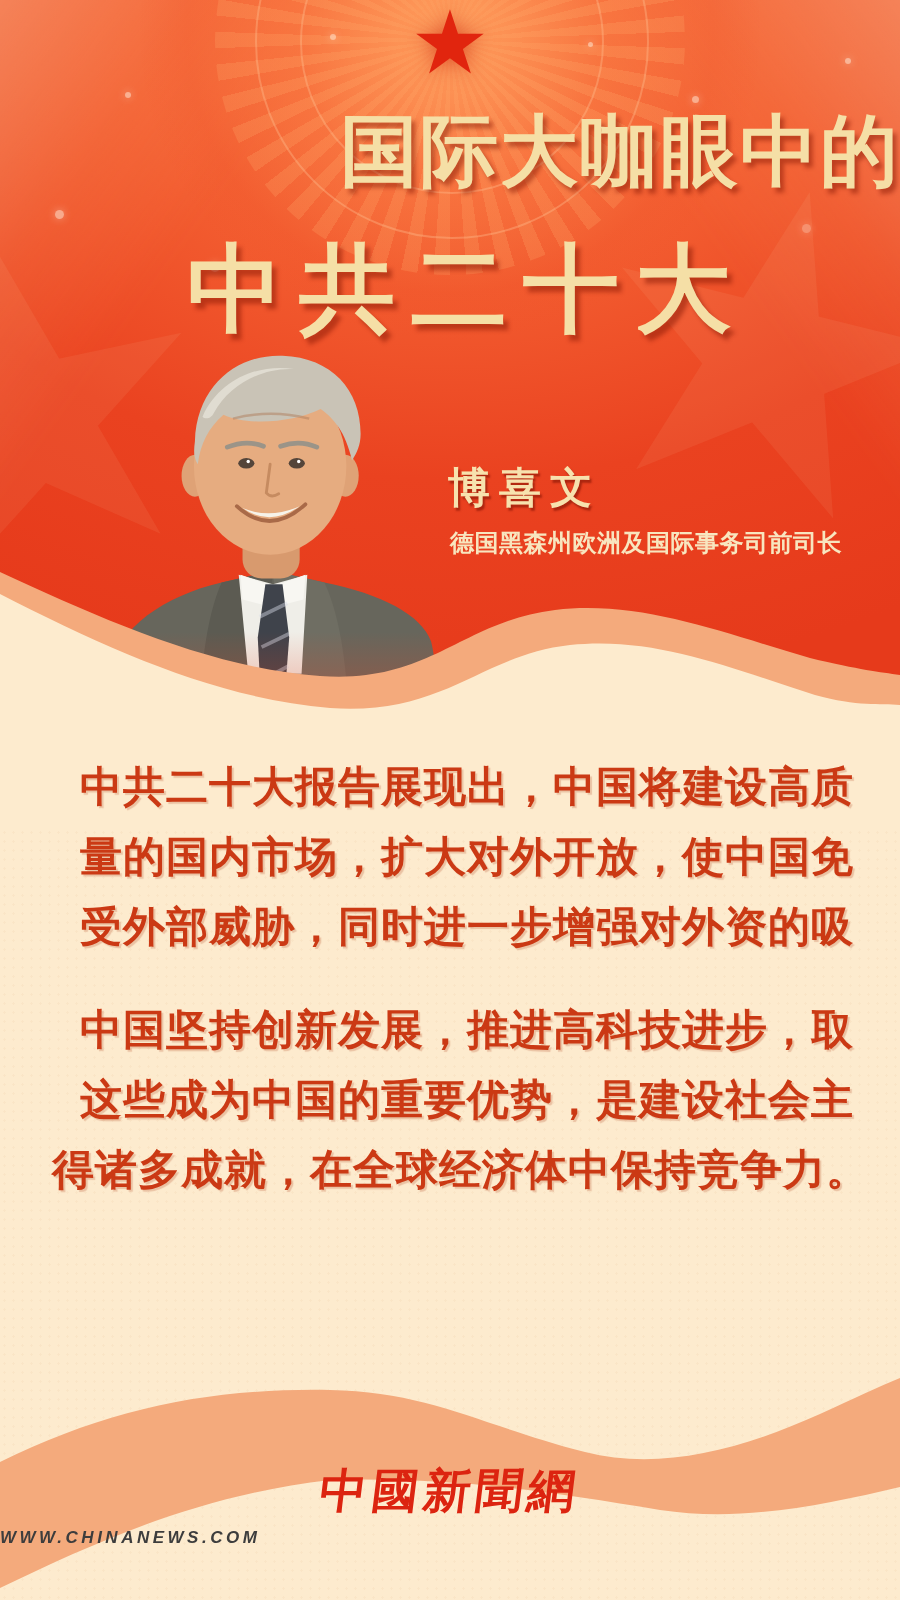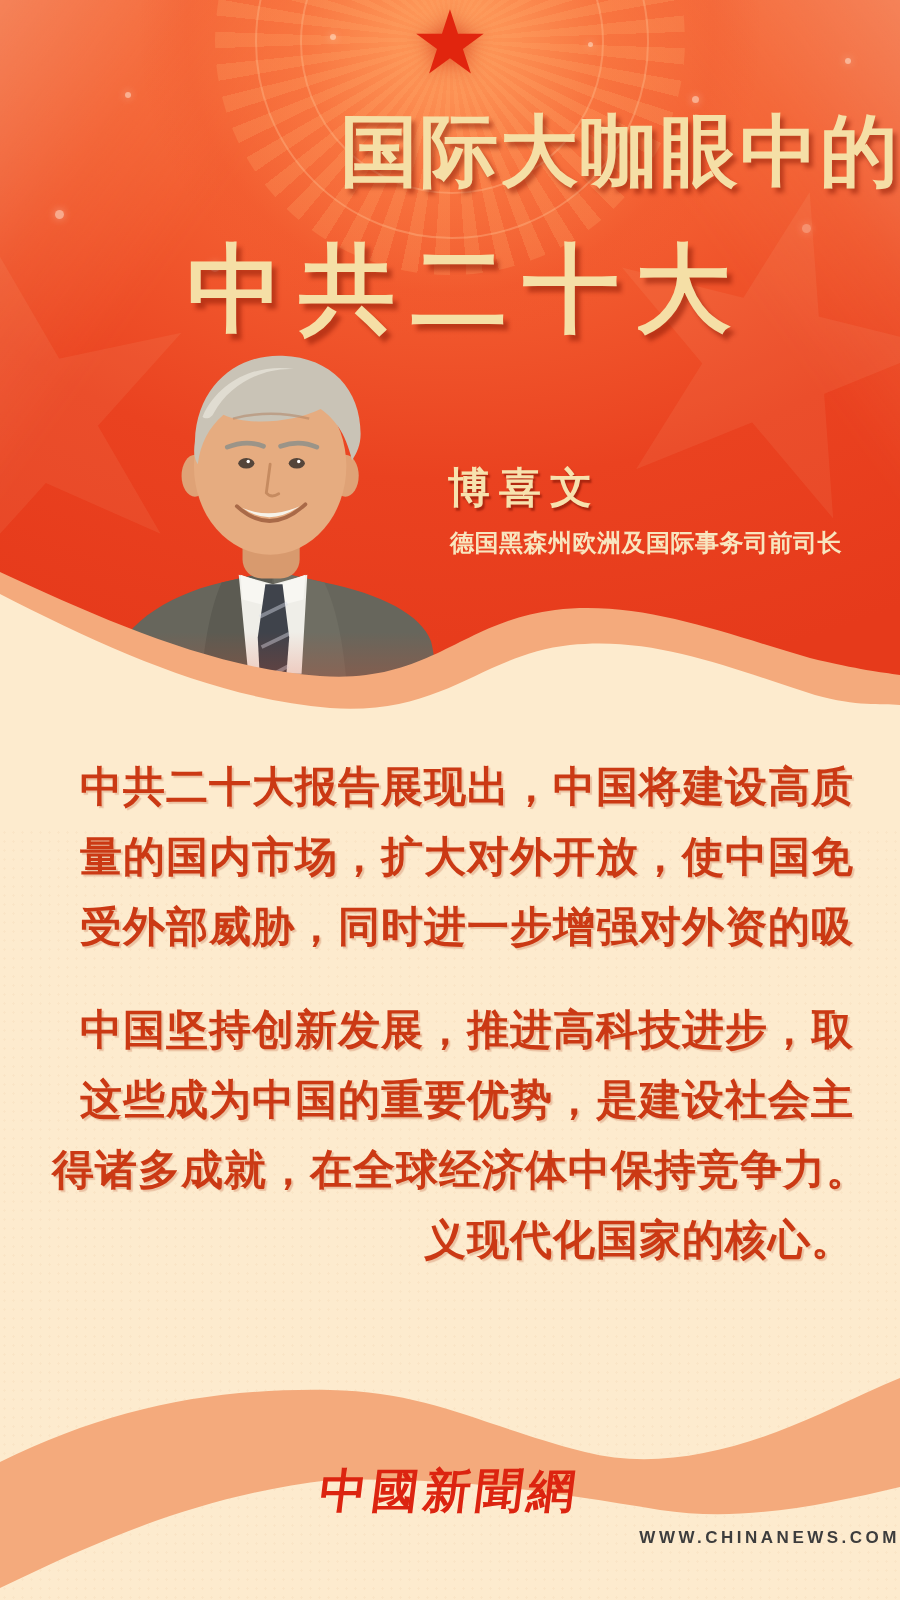--- a/index.html
+++ b/index.html
@@ -54,22 +54,22 @@
   
   .quotes{position:absolute;left:52px;top:752px;width:802px;z-index:4;}
   .qline{font-size:42px;font-weight:900;line-height:70px;letter-spacing:1px;
     color:#cb3914;text-shadow:2px 2px 1px rgba(170,50,15,.22);white-space:nowrap;text-align:right;}
   .quote+.quote{margin-top:33px;}
   
   .wave-bottom{position:absolute;left:0;top:1330px;width:900px;height:270px;z-index:1;display:block;}
   .logo{position:absolute;left:0;top:1460px;width:900px;text-align:center;
     font-size:47px;font-weight:900;letter-spacing:5px;color:#dc2410;
     transform:skewX(-7deg);z-index:4;font-family:"Liberation Serif", serif;}
-  .website{position:absolute;left:0;top:1528px;width:900px;text-align:right;
-    font-size:17px;font-weight:600;letter-spacing:3.5px;color:#3d3d3d;z-index:4;}
+  .website{position:absolute;left:0;top:1528px;width:900px;text-align:left;
+    font-size:17px;font-weight:600;letter-spacing:3.5px;color:#3d3d3d;z-index:4;font-style:italic;}
   
   .texture{position:absolute;left:0;top:0;width:900px;height:1600px;z-index:0;
     background-image:radial-gradient(rgba(215,160,110,.07) 1px, transparent 1.4px);
     background-size:9px 9px;}
 </style>
 </head>
 <body>
 
 <div class="poster">
   <div class="texture"></div>
@@ -161,21 +161,20 @@
   <div class="quotes">
     <div class="quote">
       <div class="qline">中共二十大报告展现出，中国将建设高质</div>
       <div class="qline">量的国内市场，扩大对外开放，使中国免</div>
       <div class="qline">受外部威胁，同时进一步增强对外资的吸</div>
     </div>
     <div class="quote">
       <div class="qline">中国坚持创新发展，推进高科技进步，取</div>
       <div class="qline">这些成为中国的重要优势，是建设社会主</div>
       <div class="qline">得诸多成就，在全球经济体中保持竞争力。</div>
-      <div class="qline">义现代化国家的核心。</div>
     </div>
   </div>
 
   <svg class="wave-bottom" viewBox="0 0 900 270" xmlns="http://www.w3.org/2000/svg" preserveAspectRatio="none">
     <path d="M0,132 C110,78 210,58 330,60 C430,62 480,95 585,122 C660,141 740,120 820,84 C855,68 880,56 900,48 L900,157 C820,176 740,192 660,180 C540,160 450,147 330,150 C200,165 100,210 0,258 Z" fill="#f4aa7c"></path>
   </svg>
 
   <div class="logo">中國新聞網</div>
   <div class="website">WWW.CHINANEWS.COM</div>
 </div>

